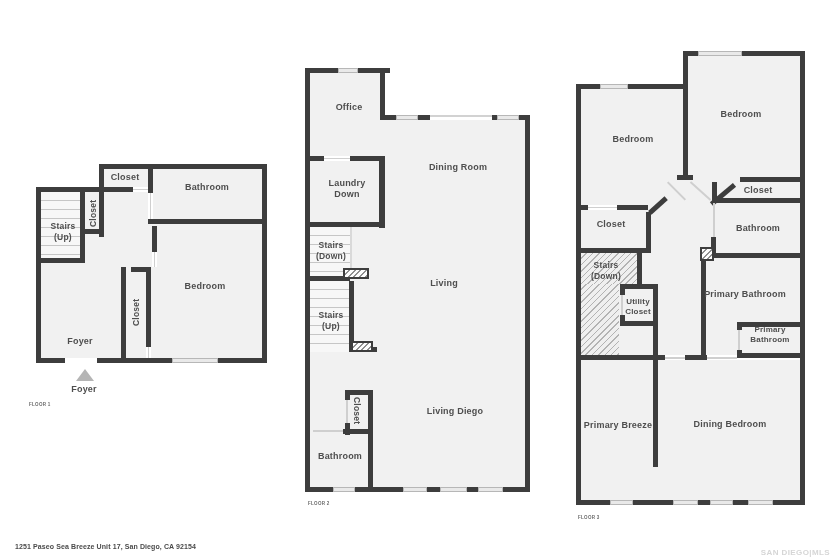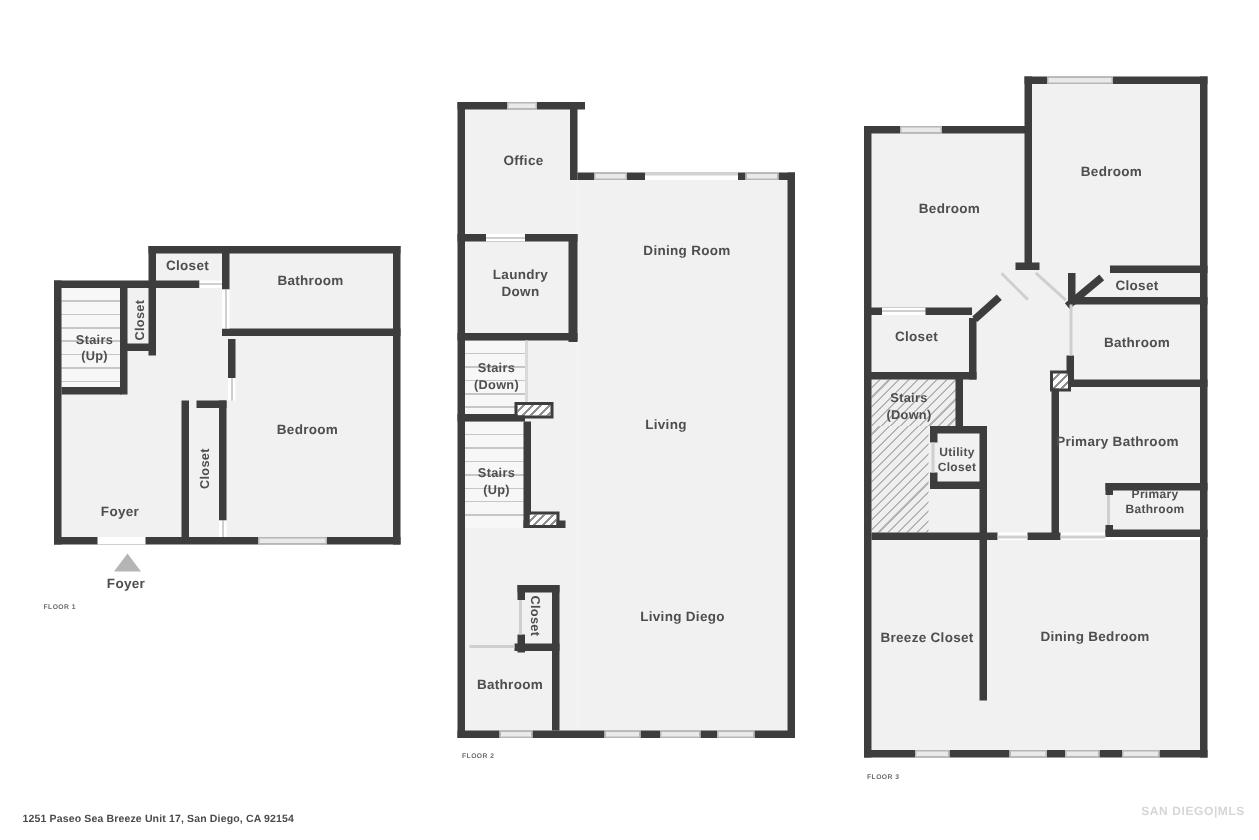--- a/index.html
+++ b/index.html
@@ -188,20 +188,20 @@
 
     <div class="lbl" style="left:7px;top:83px;width:100px;">Bedroom</div>
     <div class="lbl" style="left:115px;top:58px;width:100px;">Bedroom</div>
     <div class="lbl" style="left:142px;top:134px;width:80px;">Closet</div>
     <div class="lbl" style="left:132px;top:172px;width:100px;">Bathroom</div>
     <div class="lbl" style="left:0;top:168px;width:70px;">Closet</div>
     <div class="lbl sm" style="left:8px;top:209px;width:44px;">Stairs (Down)</div>
     <div class="lbl xs" style="left:42px;top:246px;width:40px;">Utility Closet</div>
     <div class="lbl" style="left:109px;top:238px;width:120px;">Primary Bathroom</div>
     <div class="lbl xs" style="left:164px;top:274px;width:60px;">Primary Bathroom</div>
-    <div class="lbl" style="left:0;top:369px;width:84px;">Breeze Closet</div>
+    <div class="lbl" style="left:0;top:369px;width:84px;">Primary Breeze</div>
     <div class="lbl" style="left:104px;top:368px;width:100px;">Dining Bedroom</div>
   </div>
   <div class="floor-tag" style="left:578px;top:515px;">FLOOR 3</div>
 
   <div class="addr" style="left:15px;top:543px;">1251 Paseo Sea Breeze Unit 17, San Diego, CA 92154</div>
-  <div class="wm" style="left:700px;top:536px;">SAN DIEGO|MLS</div>
+  <div class="wm" style="left:700px;top:548px;">SAN DIEGO|MLS</div>
 </div>
 
 </body></html>

